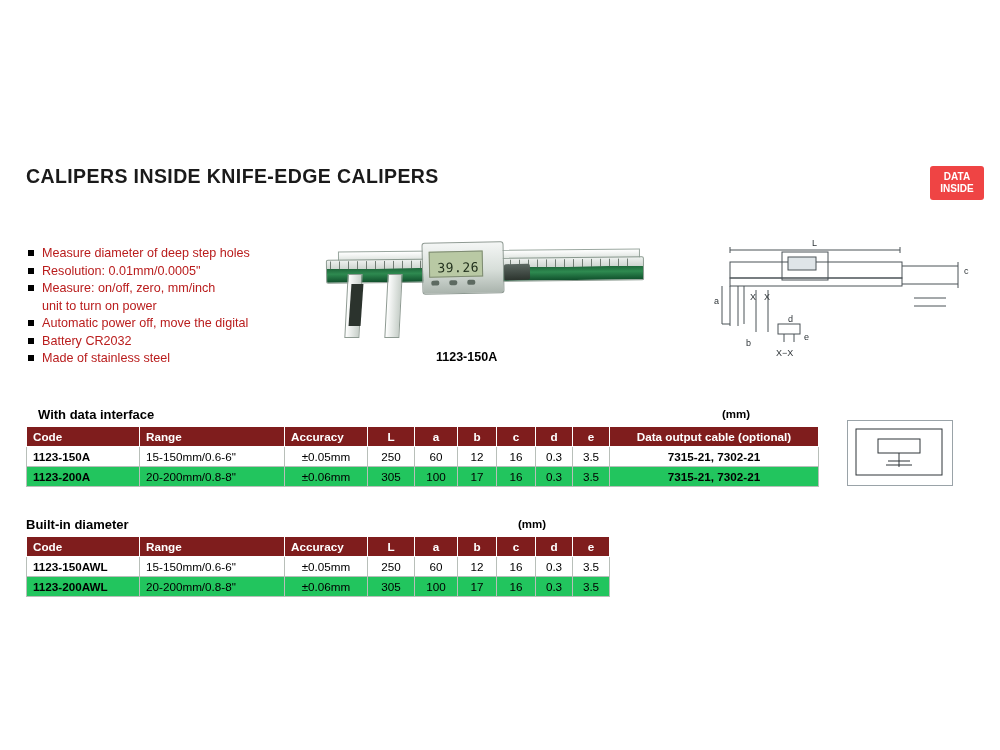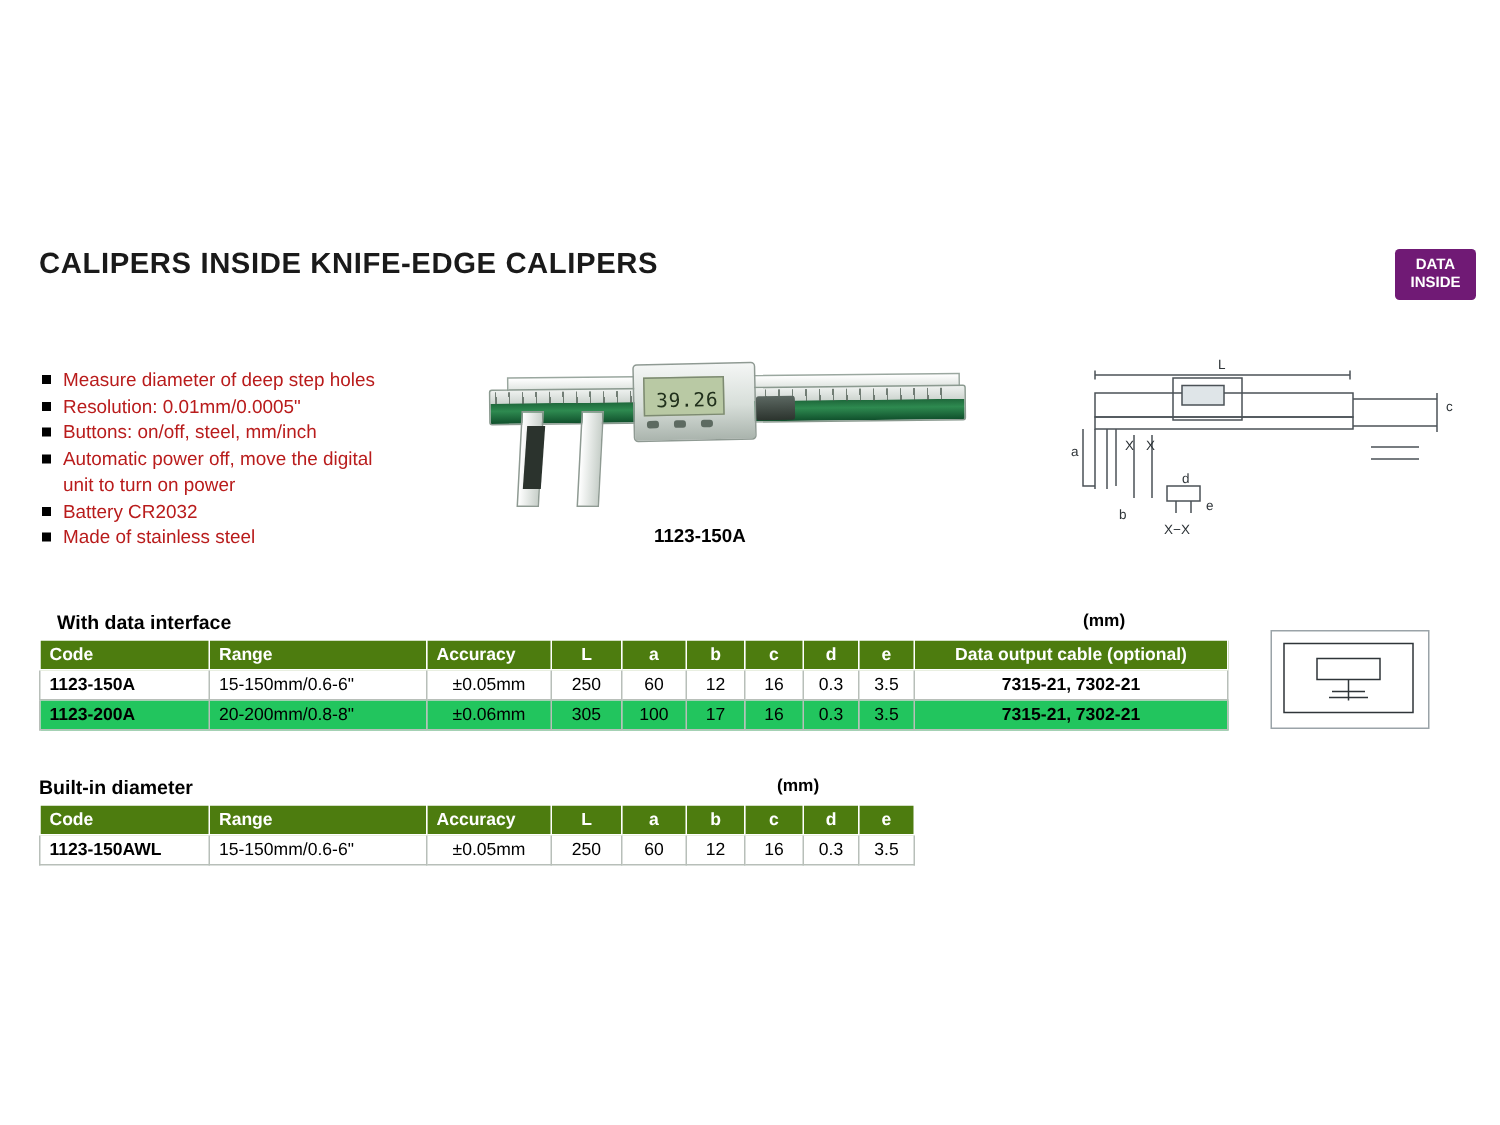--- a/index.html
+++ b/index.html
@@ -27,21 +27,21 @@
     color: #1a1a1a;
   }
 
   
   .data-badge {
     position: absolute;
     right: 16px;
     top: 166px;
     width: 54px;
     height: 34px;
-    background: #701a75;
+    background: #ef4444;
     border-radius: 3px;
     color: #ffffff;
     font-size: 10px;
     font-weight: bold;
     line-height: 12px;
     text-align: center;
     padding-top: 5px;
     box-sizing: border-box;
   }
 
@@ -224,21 +224,21 @@
     position: absolute;
     font-size: 11.5px;
     font-weight: bold;
   }
   table.spec {
     position: absolute;
     border-collapse: collapse;
     font-size: 11.7px;
   }
   table.spec th {
-    background: #4d7c0f;
+    background: #7f1d1d;
     color: #ffffff;
     font-weight: bold;
     border: 1px solid #ffffff;
     padding: 3px 6px;
     text-align: left;
     white-space: nowrap;
   }
   table.spec th.ctr, table.spec td.ctr { text-align: center; }
   table.spec td {
     border: 1px solid #b8bfb9;
@@ -267,28 +267,28 @@
   <div class="row">
     <span class="bullet"></span>
     <span>Measure diameter of deep step holes</span>
   </div>
   <div class="row">
     <span class="bullet"></span>
     <span>Resolution: 0.01mm/0.0005"</span>
   </div>
   <div class="row">
     <span class="bullet"></span>
-    <span>Buttons: on/off, steel, mm/inch</span>
-  </div>
-  <div class="row">
-    <span class="bullet"></span>
-    <span>Automatic power off, move the digital</span>
+    <span>Measure: on/off, zero, mm/inch</span>
   </div>
   <div class="row cont">
     <span>unit to turn on power</span>
+  </div>
+  <div class="row">
+    <span class="bullet"></span>
+    <span>Automatic power off, move the digital</span>
   </div>
   <div class="row">
     <span class="bullet"></span>
     <span>Battery CR2032</span>
   </div>
   <div class="row">
     <span class="bullet"></span>
     <span>Made of stainless steel</span>
   </div>
 </div>
@@ -435,14 +435,25 @@
       <td class="code">1123-150AWL</td>
       <td>15-150mm/0.6-6"</td>
       <td class="ctr">±0.05mm</td>
       <td class="ctr">250</td>
       <td class="ctr">60</td>
       <td class="ctr">12</td>
       <td class="ctr">16</td>
       <td class="ctr">0.3</td>
       <td class="ctr">3.5</td>
     </tr>
+    <tr class="alt">
+      <td class="code">1123-200AWL</td>
+      <td>20-200mm/0.8-8"</td>
+      <td class="ctr">±0.06mm</td>
+      <td class="ctr">305</td>
+      <td class="ctr">100</td>
+      <td class="ctr">17</td>
+      <td class="ctr">16</td>
+      <td class="ctr">0.3</td>
+      <td class="ctr">3.5</td>
+    </tr>
   </tbody>
 </table>
 
 </body></html>

